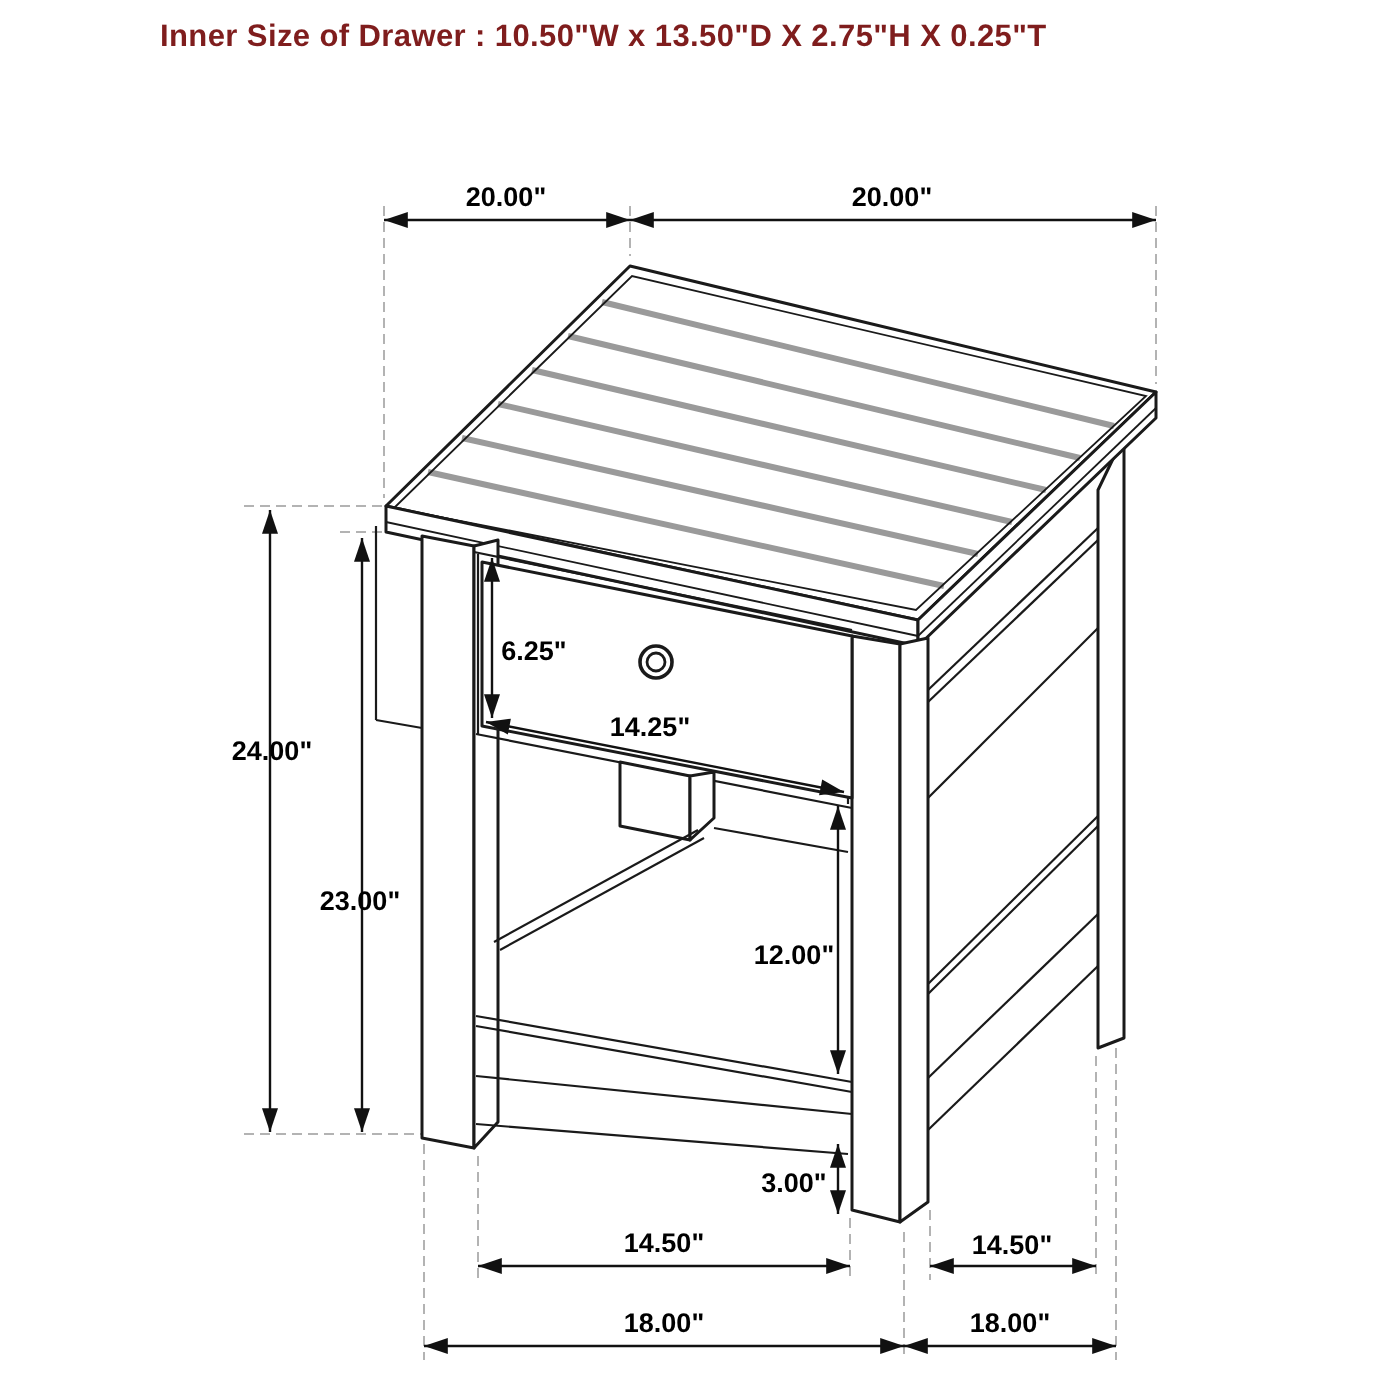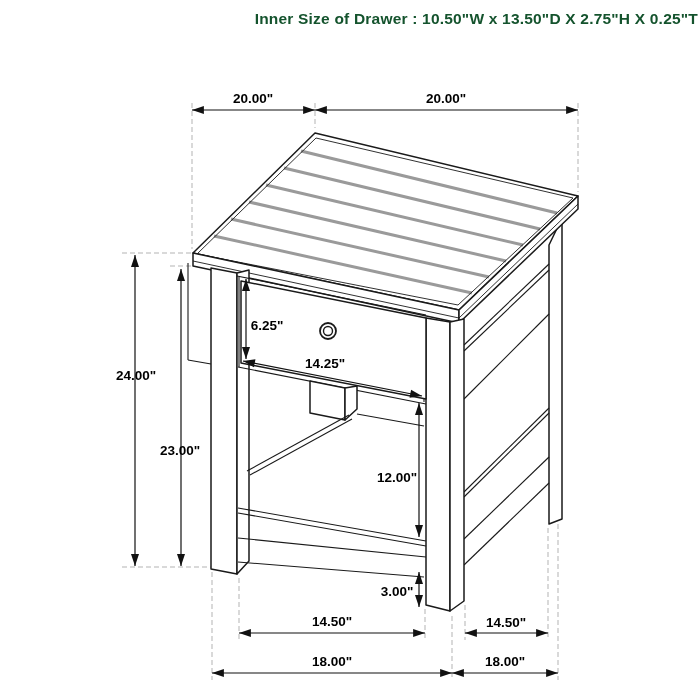--- a/index.html
+++ b/index.html
@@ -1,19 +1,19 @@
 <!DOCTYPE html>
 <html><head>
 <meta charset="utf-8">
 <style>
   html,body{margin:0;padding:0;background:#ffffff;}
   .stage{position:relative;width:700px;height:700px;background:#fff;overflow:hidden;
          font-family:"Liberation Sans", sans-serif;}
-  .title{position:absolute;top:10px;left:80px;right:2px;text-align:right;
-         font-size:15.5px;font-weight:bold;color:#14532d;letter-spacing:0.2px;}
+  .title{position:absolute;top:10px;left:80px;right:2px;text-align:left;
+         font-size:15.5px;font-weight:bold;color:#7f1d1d;letter-spacing:0.2px;}
   svg text{font-family:"Liberation Sans", sans-serif;font-weight:bold;fill:#000;font-size:13.5px;}
   .tfill{stroke:#1a1a1a;fill:#ffffff;stroke-width:1.5;stroke-linejoin:round;}
   .thin{stroke:#1a1a1a;fill:none;stroke-width:0.9;}
   .inner{stroke:#1a1a1a;fill:none;stroke-width:1.1;}
   .plank{stroke:#9a9a9a;stroke-width:3;fill:none;}
   .dim{stroke:#111;stroke-width:1.2;fill:none;}
   .ext{stroke:#b3b3b3;stroke-width:1;stroke-dasharray:5 3;fill:none;}
 </style>
 </head>
 <body>

